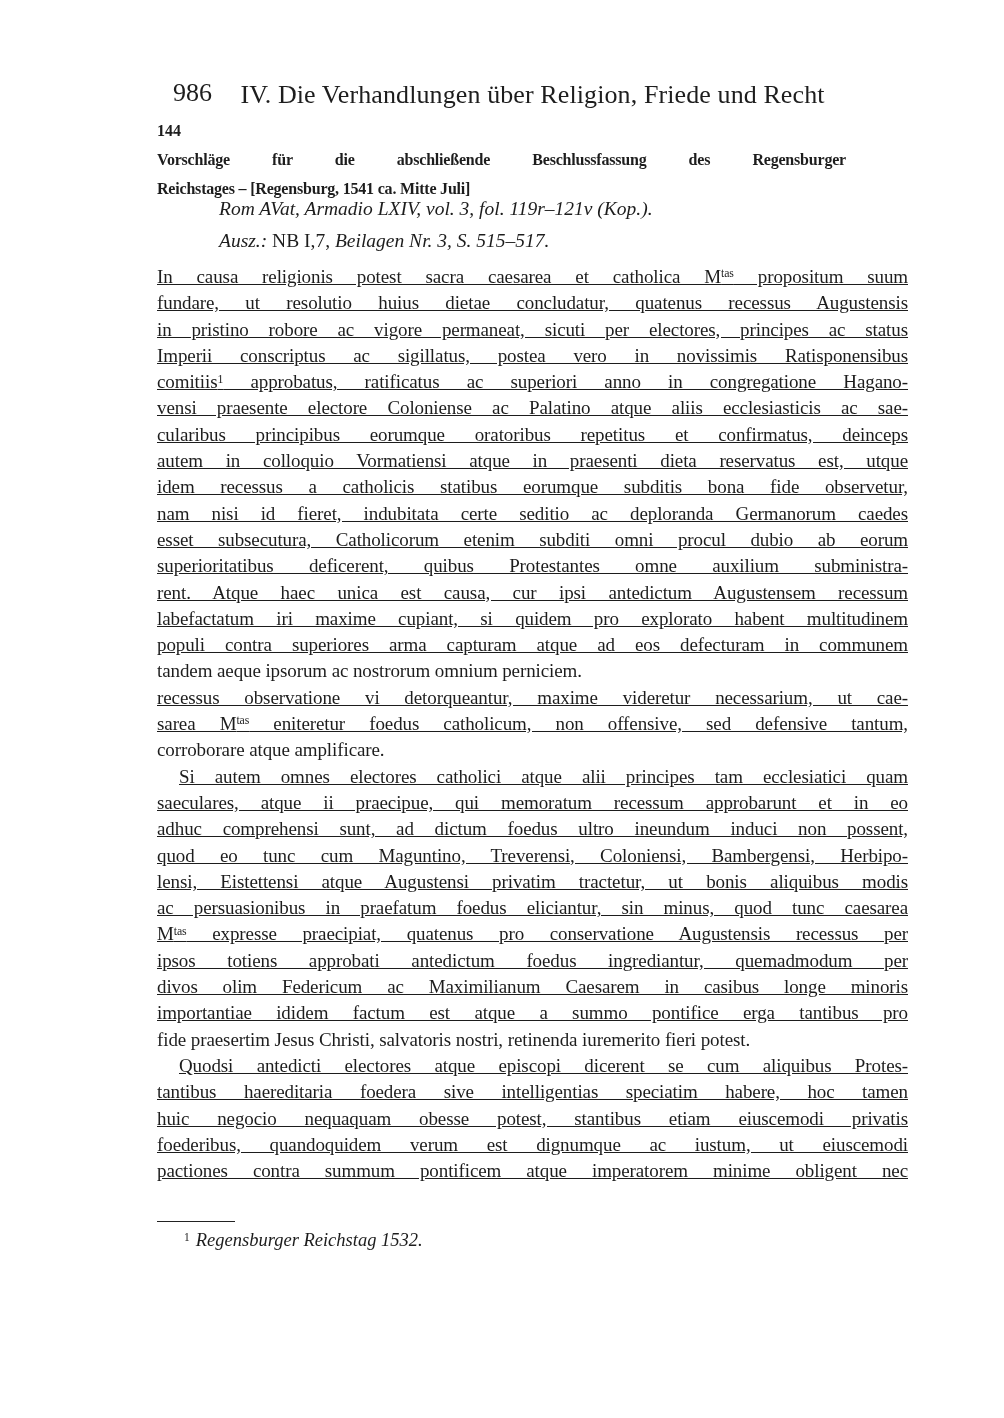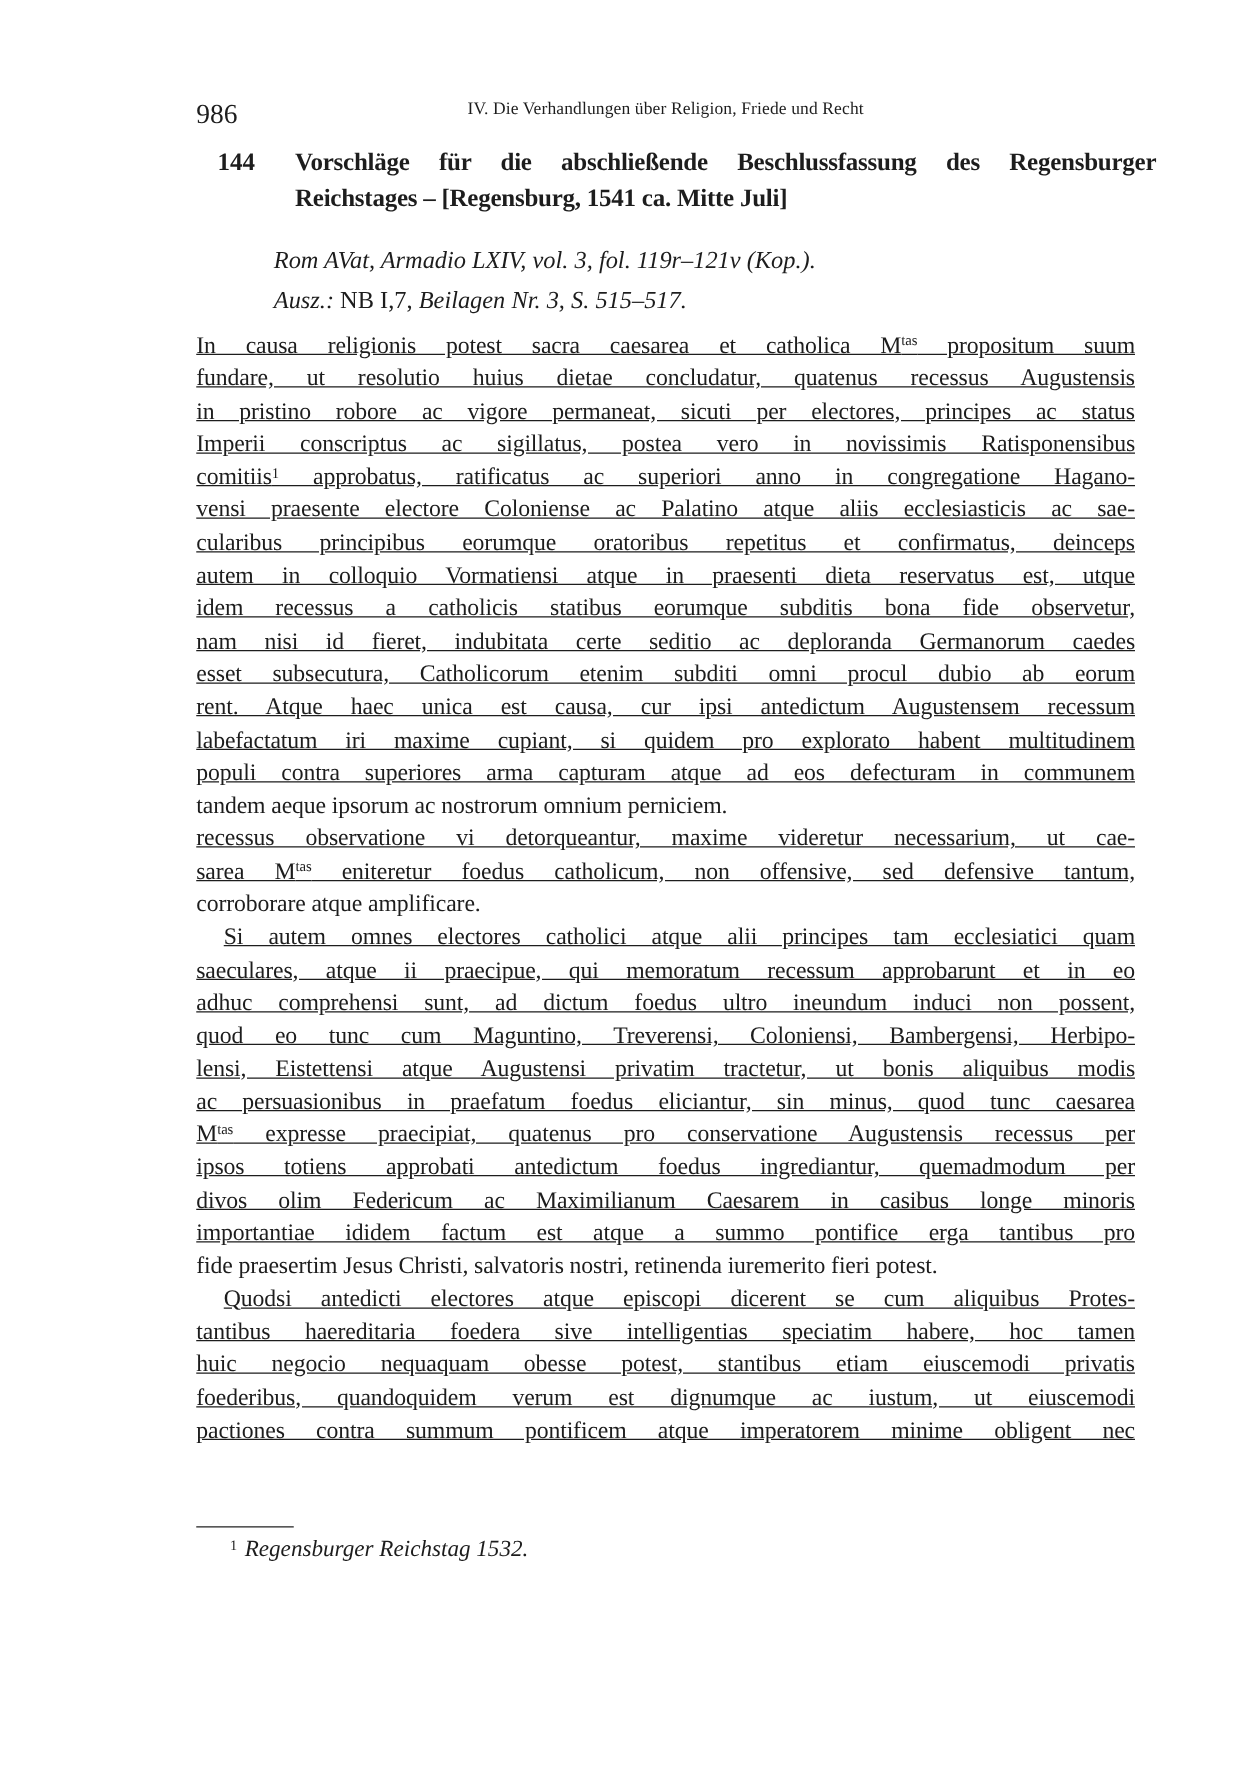--- a/index.html
+++ b/index.html
@@ -8,35 +8,36 @@
     background: #ffffff;
     position: relative;
     font-family: "Liberation Serif", "DejaVu Serif", serif;
     color: #1d1d1d;
     overflow: hidden;
   }
   .page-header {
     position: absolute; top: 78px; left: 157px; width: 751px; height: 26px;
   }
   .page-num {
-    position: absolute; left: 0; top: 0;
-    font-size: 22px;
+    position: absolute; left: 16px; top: 0;
+    font-size: 26px;
   }
   .running-header {
     text-align: center;
-    font-size: 14px;
+    font-size: 26px;
     padding-top: 2px;
     letter-spacing: 0.1px;
   }
   .doc-head {
-    position: absolute; top: 116px; left: 174px; width: 751px;
+    position: absolute; top: 116px; left: 157px; width: 751px;
     display: flex;
     font-weight: bold;
-    font-size: 20px;
+    font-size: 16px;
     line-height: 29px;
+    flex-direction: column;
   }
   .doc-num { width: 62px; flex: none; }
   .doc-title { width: 689px; letter-spacing: -0.2px; }
   .jl { text-align: justify; text-align-last: justify; }
   .source {
     position: absolute; top: 193px; left: 219px; width: 689px;
     font-size: 19.5px; line-height: 31.5px;
     font-style: italic;
   }
   .source .roman { font-style: normal; }
@@ -94,20 +95,21 @@
       <div class="line jl">fundare, ut resolutio huius dietae concludatur, quatenus recessus Augustensis</div>
       <div class="line jl">in pristino robore ac vigore permaneat, sicuti per electores, principes ac status</div>
       <div class="line jl">Imperii conscriptus ac sigillatus, postea vero in novissimis Ratisponensibus</div>
       <div class="line jl">comitiis<sup>1</sup> approbatus, ratificatus ac superiori anno in congregatione Hagano-</div>
       <div class="line jl">vensi praesente electore Coloniense ac Palatino atque aliis ecclesiasticis ac sae-</div>
       <div class="line jl">cularibus principibus eorumque oratoribus repetitus et confirmatus, deinceps</div>
       <div class="line jl">autem in colloquio Vormatiensi atque in praesenti dieta reservatus est, utque</div>
       <div class="line jl">idem recessus a catholicis statibus eorumque subditis bona fide observetur,</div>
       <div class="line jl">nam nisi id fieret, indubitata certe seditio ac deploranda Germanorum caedes</div>
       <div class="line jl">esset subsecutura, Catholicorum etenim subditi omni procul dubio ab eorum</div>
+      <div class="line jl">superioritatibus deficerent, quibus Protestantes omne auxilium subministra-</div>
       <div class="line jl">rent. Atque haec unica est causa, cur ipsi antedictum Augustensem recessum</div>
       <div class="line jl">labefactatum iri maxime cupiant, si quidem pro explorato habent multitudinem</div>
       <div class="line jl">populi contra superiores arma capturam atque ad eos defecturam in communem</div>
       <div class="line">tandem aeque ipsorum ac nostrorum omnium perniciem.</div>
     </div>
     <div class="para">
       <div class="line jl">recessus observatione vi detorqueantur, maxime videretur necessarium, ut cae-</div>
       <div class="line jl">sarea M<sup>tas</sup> eniteretur foedus catholicum, non offensive, sed defensive tantum,</div>
       <div class="line">corroborare atque amplificare.</div>
     </div>

